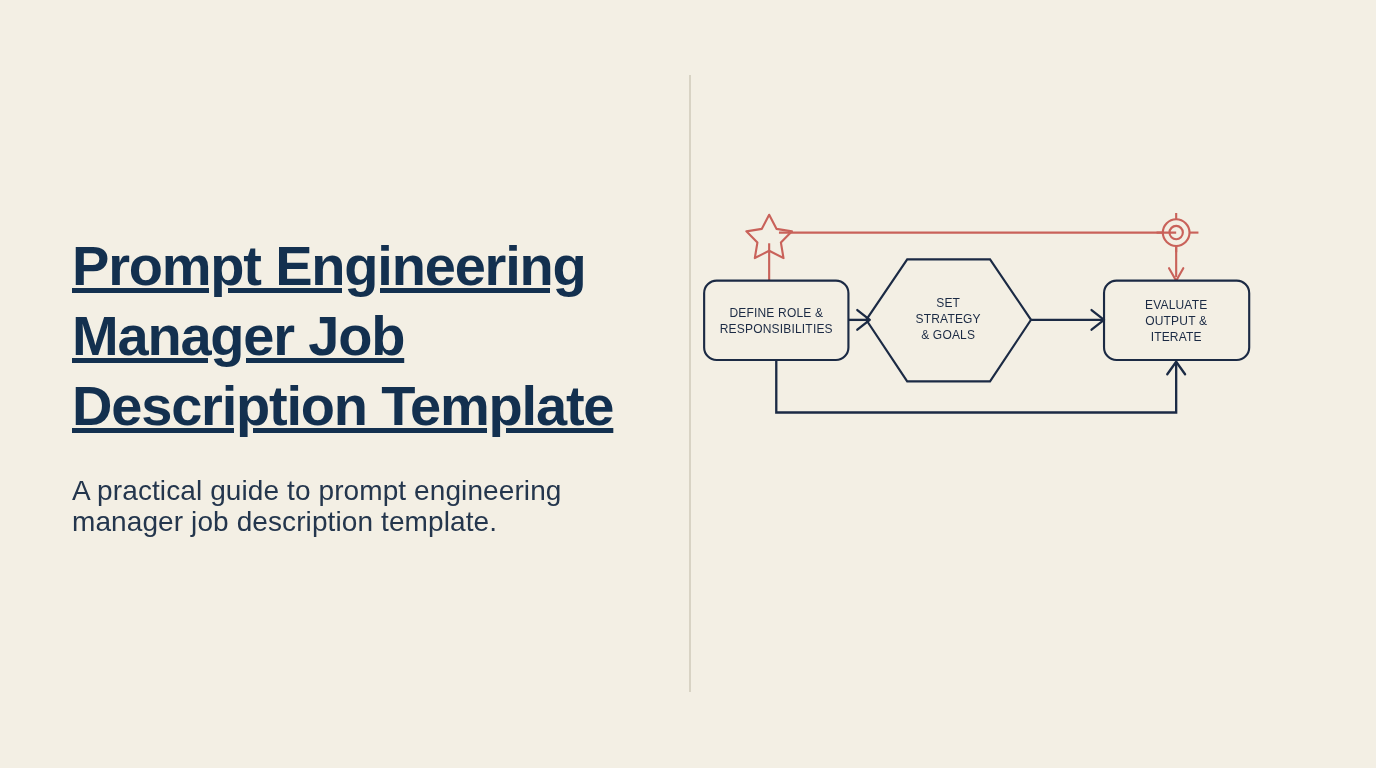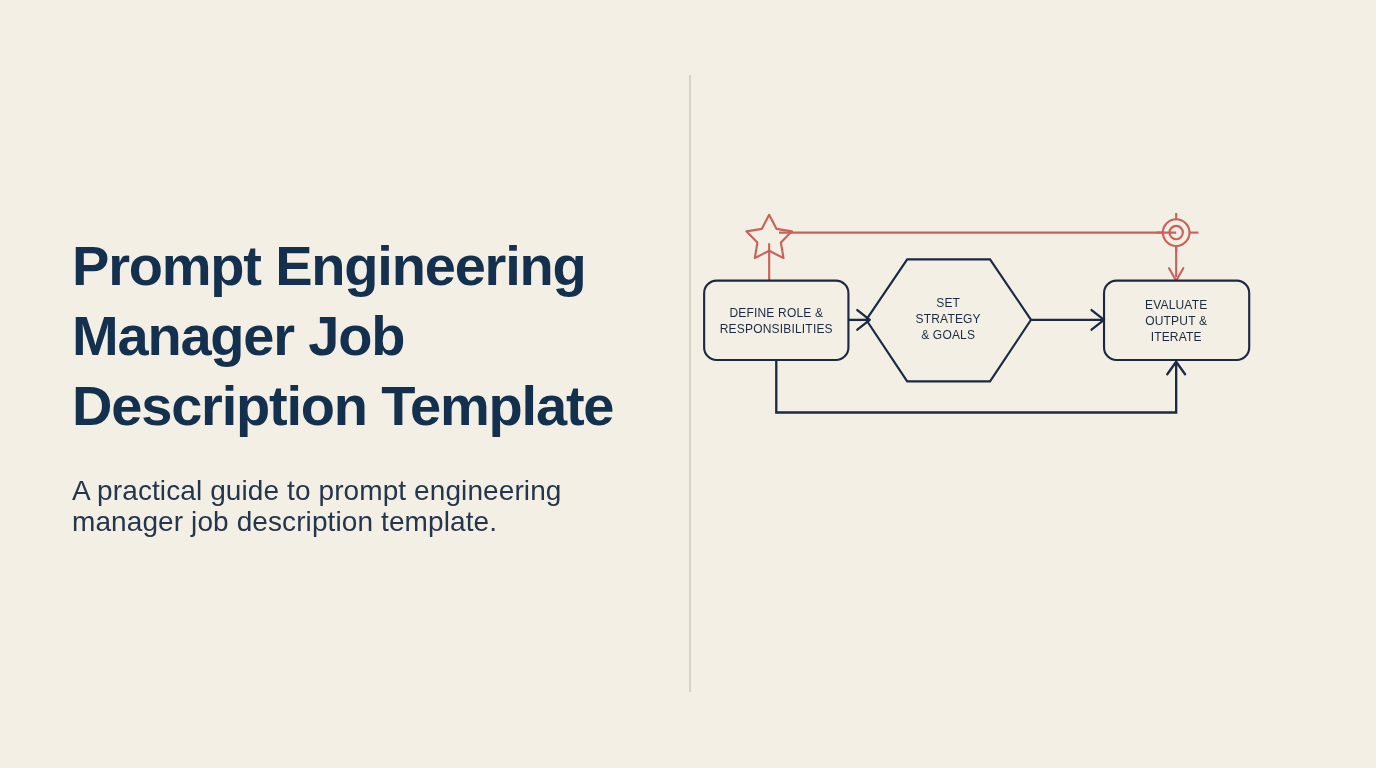--- a/index.html
+++ b/index.html
@@ -40,20 +40,21 @@
   }
   .title {
     margin: 0 0 0 0;
     font-family: "Liberation Sans", sans-serif;
     font-size: 56px;
     line-height: 70px;
     font-weight: 700;
     letter-spacing: -1.2px;
     color: #13304f;
     max-width: 580px;
+    text-decoration: underline;
   }
   .subtitle {
     margin: 34px 0 0 0;
     font-family: "Liberation Sans", sans-serif;
     font-size: 28px;
     line-height: 31px;
     font-weight: 400;
     color: #24364d;
     letter-spacing: 0.1px;
     max-width: 510px;

